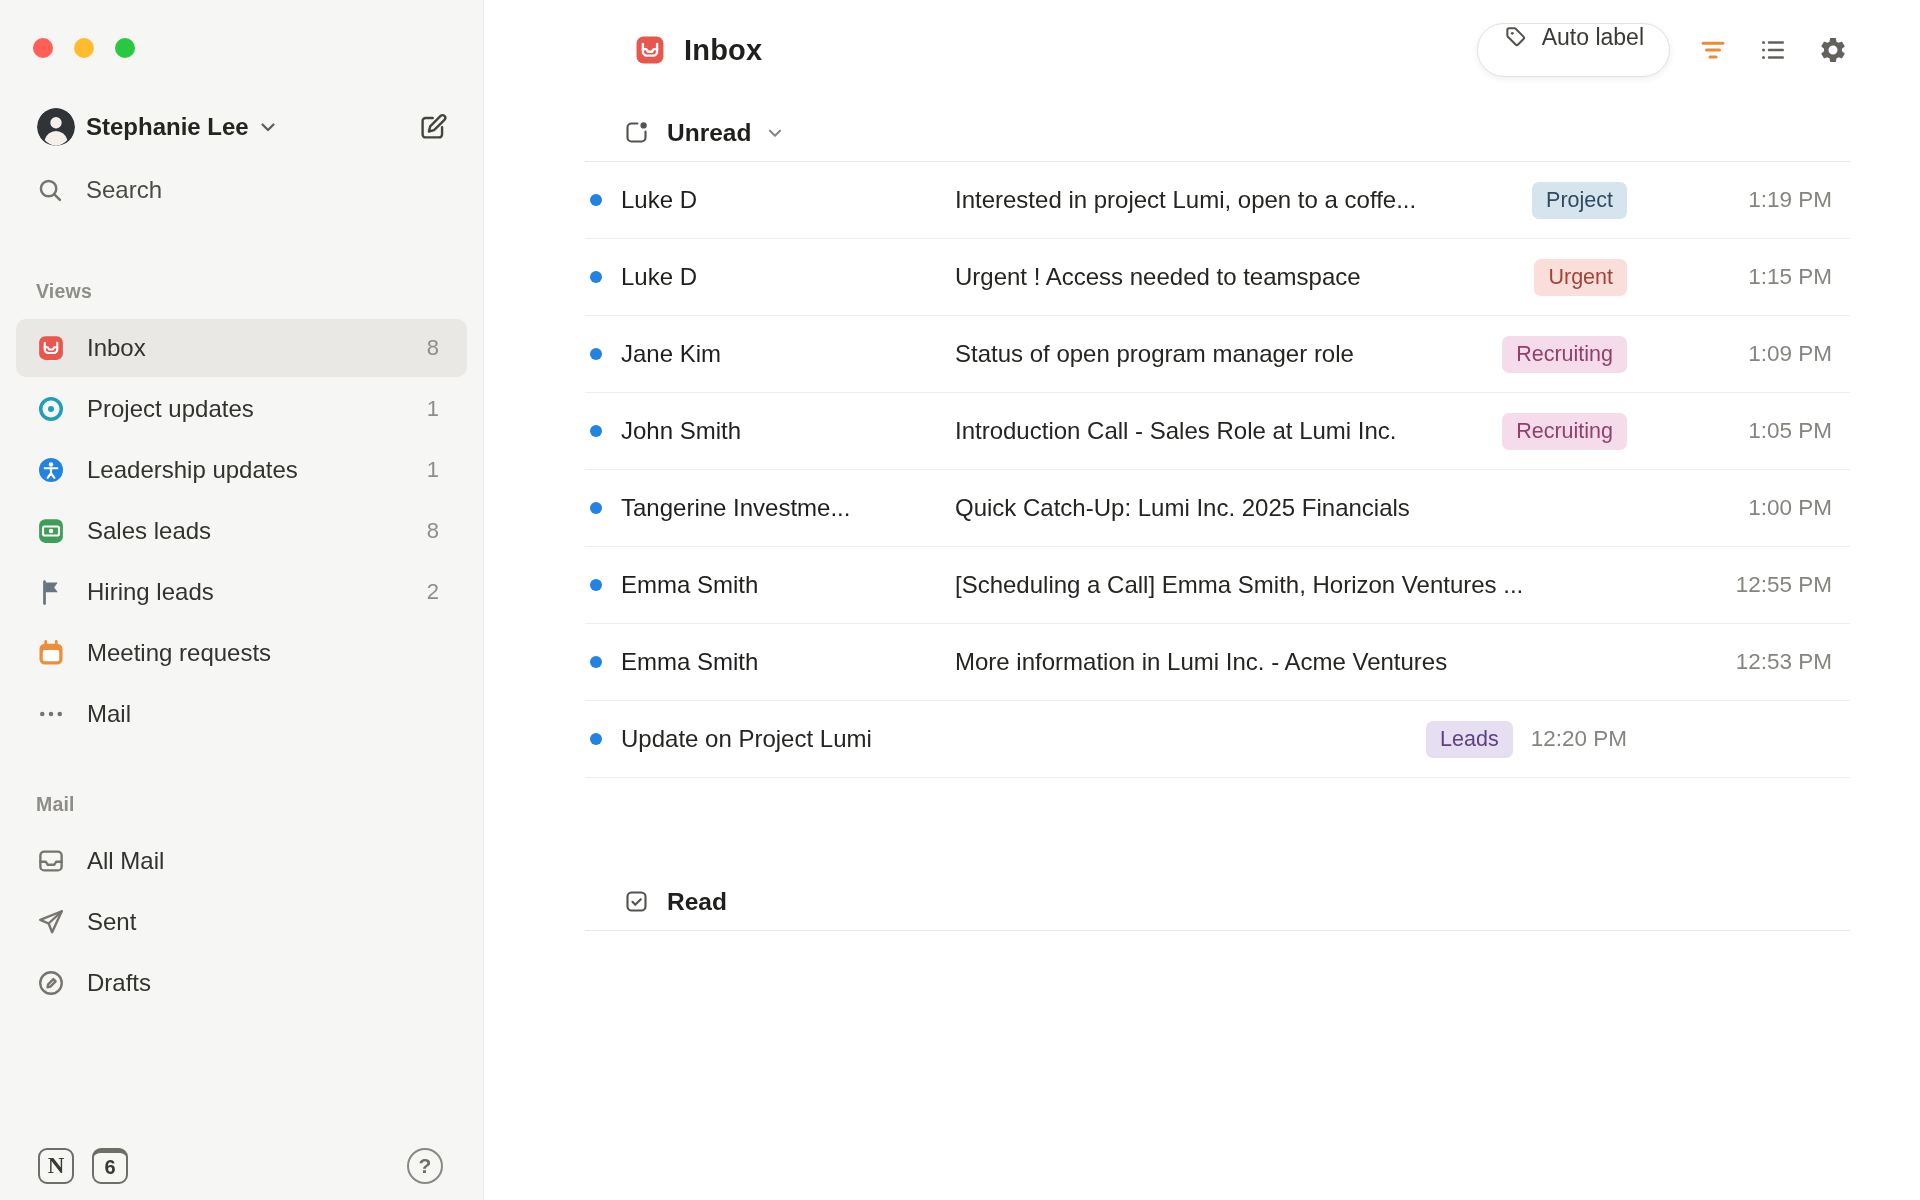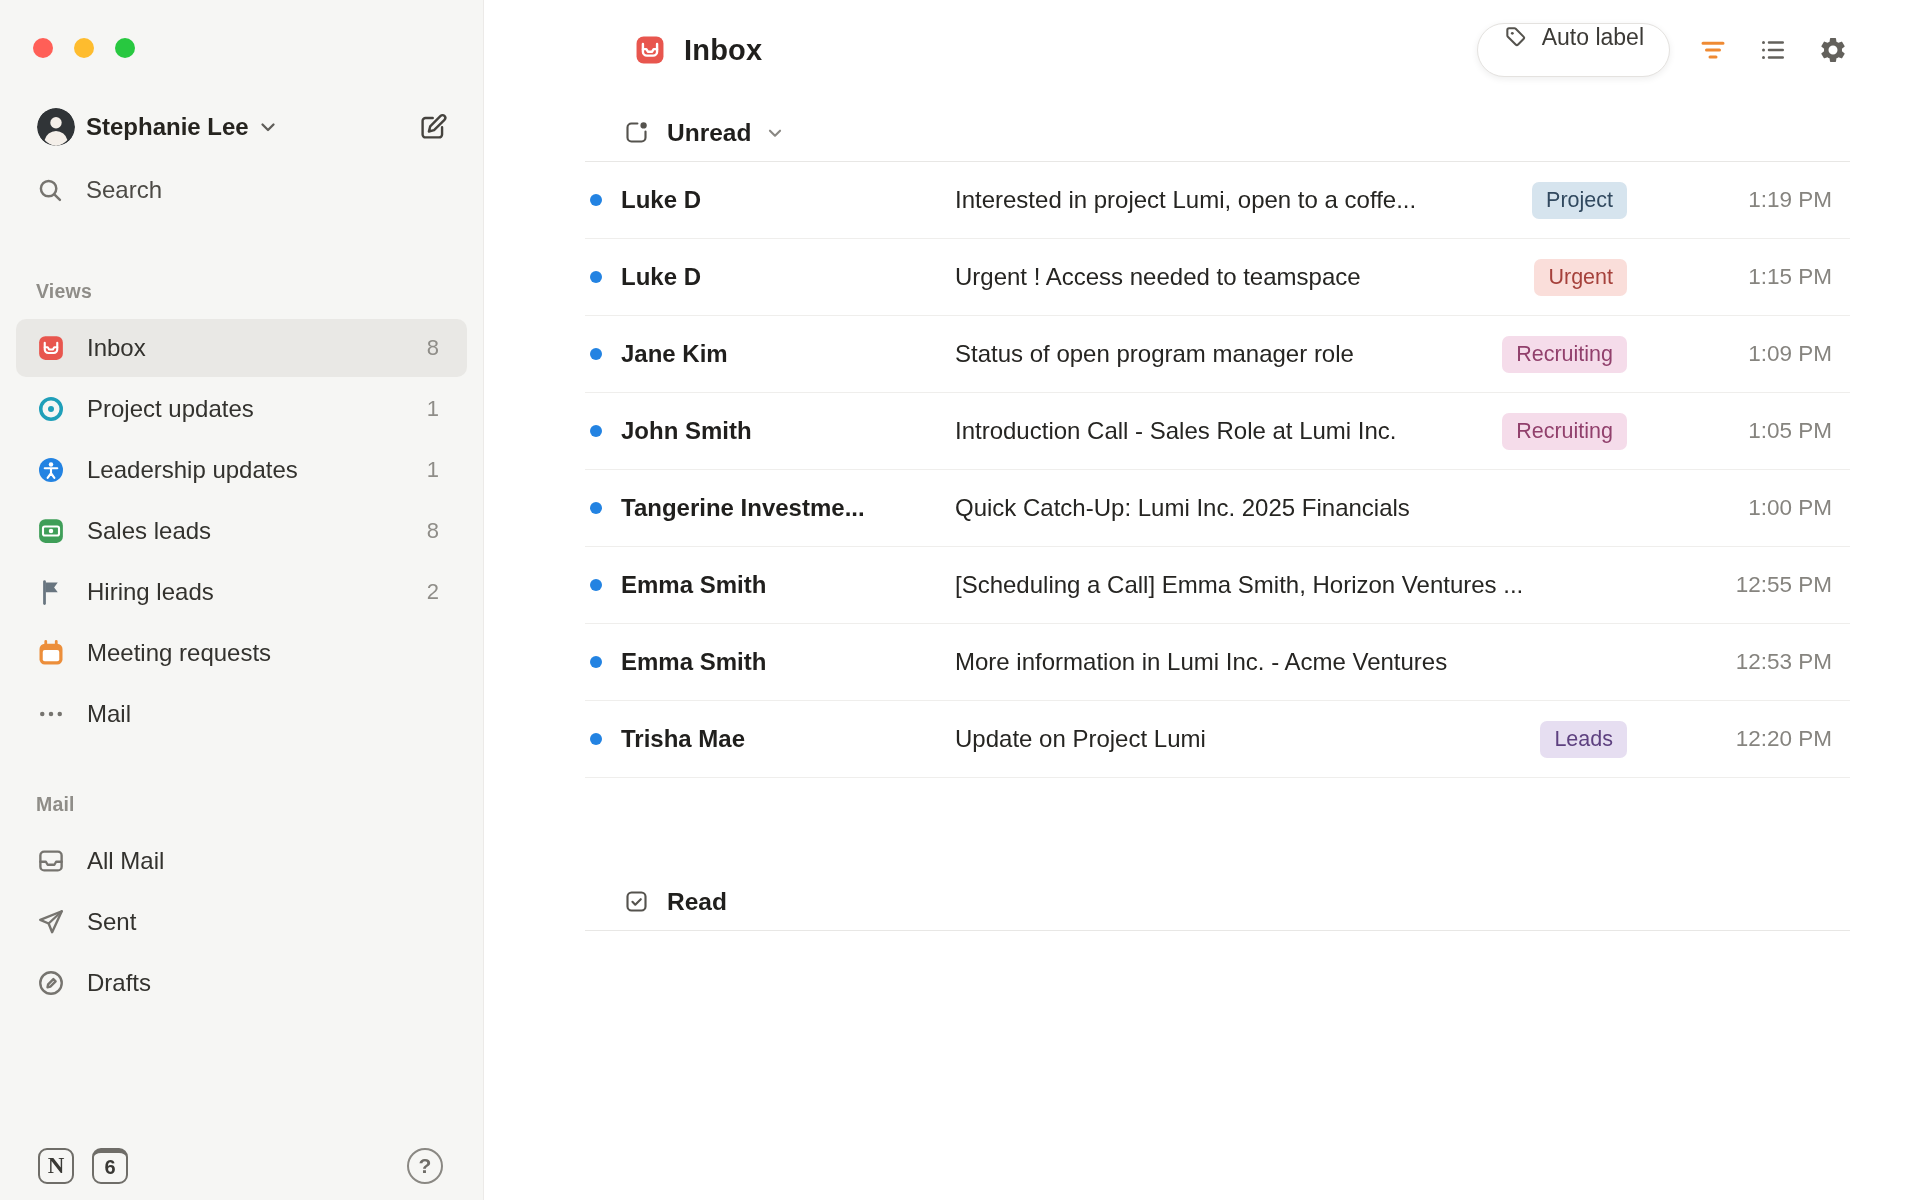--- a/index.html
+++ b/index.html
@@ -59,21 +59,21 @@
 
   .group-header{display:flex;align-items:center;height:58px;margin-top:22px;padding-left:38px;border-bottom:1px solid #e8e7e5}
   .gh-icon{width:27px;height:27px;color:#55534e}
   .gh-label{font-size:24.5px;font-weight:700;margin-left:17px;color:#201f1d}
   .gh-chevron{width:22px;height:22px;color:#8a8883;margin-left:13px}
   .read-header{margin-top:95px}
 
   .email-row{display:grid;grid-template-columns:36px 334px 1fr auto 205px;align-items:center;height:77px;border-bottom:1px solid #efeeec}
   .dot-cell{display:flex;align-items:center}
   .unread-dot{width:12px;height:12px;border-radius:50%;background:var(--accent-blue);margin-left:5px}
-  .sender{font-size:24px;font-weight:700;color:#201f1d;white-space:nowrap;overflow:hidden;padding-right:18px}
+  .sender{font-size:24px;font-weight:400;color:#201f1d;white-space:nowrap;overflow:hidden;padding-right:18px}
   .subject{font-size:24px;color:#262522;white-space:nowrap;overflow:hidden;text-overflow:ellipsis;padding-right:24px}
   .badge-cell{display:flex;justify-content:flex-end;padding-right:18px}
   .badge{font-size:21.5px;font-weight:500;padding:6px 14px;border-radius:7px;white-space:nowrap}
   .time{font-size:22.5px;color:#86847f;text-align:right;padding-right:18px;white-space:nowrap}
 
   
   [data-name="inbox-icon"]{color:var(--inbox-red)}
   [data-name="target-icon"]{color:var(--target-teal)}
   [data-name="leadership-icon"]{color:var(--leadership-blue)}
   [data-name="sales-icon"]{color:var(--sales-green)}
@@ -368,21 +368,20 @@
           </span>
           <span class="sender" data-name="email-sender" data-interactable="false">Emma Smith</span>
           <span class="subject" data-name="email-subject" data-interactable="false">More information in Lumi Inc. - Acme Ventures</span>
           <span class="badge-cell" data-name="badge-cell" data-interactable="false"></span>
           <span class="time" data-name="email-time" data-interactable="false">12:53 PM</span>
         </div>
         <div class="email-row" data-name="email-row" data-interactable="true">
           <span class="dot-cell" data-name="unread-dot-cell" data-interactable="false">
             <span class="unread-dot" data-name="unread-dot" data-interactable="false"></span>
           </span>
-          <span class="sender" data-name="email-sender" data-interactable="false">Trisha Mae</span>
           <span class="subject" data-name="email-subject" data-interactable="false">Update on Project Lumi</span>
           <span class="badge-cell" data-name="badge-cell" data-interactable="false">
             <span class="badge" data-name="label-badge" data-interactable="false" style="background: rgb(230, 222, 241); color: rgb(94, 65, 128);">Leads</span>
           </span>
           <span class="time" data-name="email-time" data-interactable="false">12:20 PM</span>
         </div>
       </div>
 
     <div class="group-header read-header" data-name="read-section-header" data-interactable="true">
       <span class="icon gh-icon" data-name="read-checkbox-icon" data-interactable="false">

